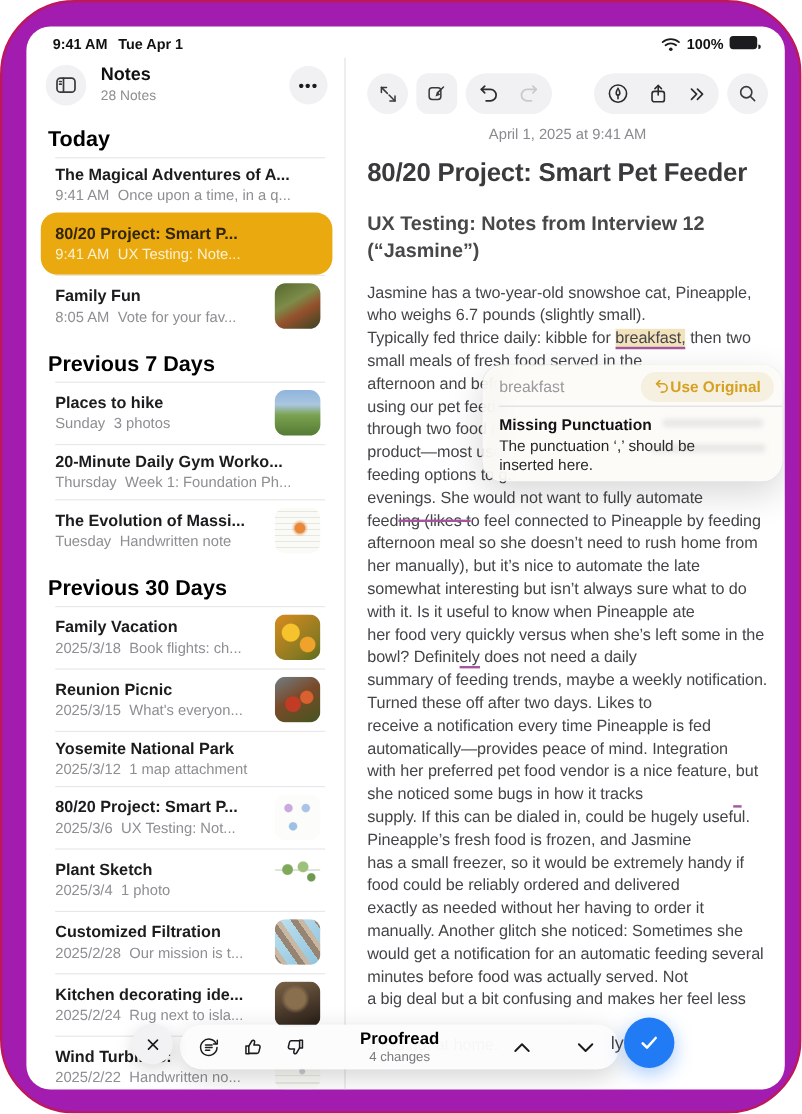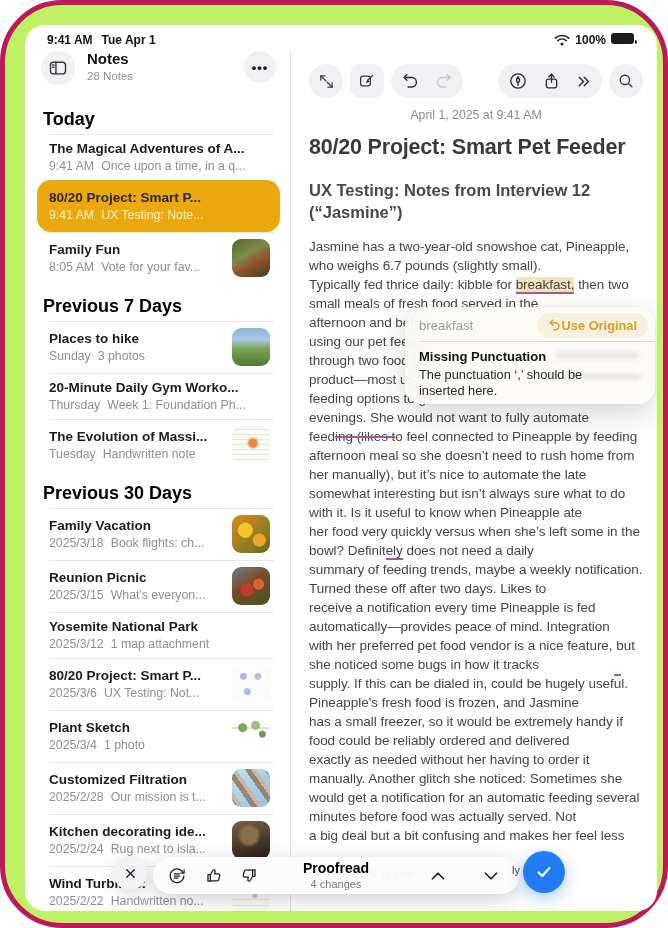--- a/index.html
+++ b/index.html
@@ -1,30 +1,30 @@
 <!DOCTYPE html>
 <html><head>
 <meta charset="utf-8">
 <style>
   html,body{margin:0;padding:0;background:#fff;}
   *{box-sizing:border-box;-webkit-font-smoothing:antialiased;}
   .stage{position:relative;width:668px;height:928px;font-family:"Liberation Sans","DejaVu Sans",sans-serif;overflow:hidden;}
   
-  .device{position:absolute;inset:0;background:#bef264;border-radius:62px;border:5px solid #be185d;}
+  .device{position:absolute;inset:0;background:#a21caf;border-radius:62px;border:2px solid #be185d;}
   .screen{position:absolute;left:20px;top:20px;width:632px;height:886px;background:#fff;border-radius:20px;overflow:hidden;}
   
   .statusbar{position:absolute;left:0;top:0;width:100%;height:26px;display:flex;align-items:center;justify-content:space-between;padding:4px 20px 0 22px;font-size:12px;font-weight:700;color:#111;}
   .sb-left{display:flex;gap:9px;}
   .sb-right{display:flex;align-items:center;gap:5px;font-weight:600;}
   .battery-body{display:inline-block;width:23px;height:11px;background:#1c1c1e;border-radius:3px;}
   .battery-tip{display:inline-block;width:2px;height:4px;background:#1c1c1e;border-radius:0 2px 2px 0;margin-left:1px;}
   
   .vdivider{position:absolute;left:265px;top:26px;bottom:0;width:1px;background:#e3e3e6;}
   .sidebar{position:absolute;left:0;top:26px;width:265px;bottom:0;overflow:hidden;padding:0 10px 0 12px;}
-  .sb-header{display:flex;align-items:flex-start;height:46px;padding:0 4px;}
+  .sb-header{display:flex;align-items:center;height:46px;padding:0 4px;}
   .icon-btn{display:flex;align-items:center;justify-content:center;background:#f1f1f3;border:none;border-radius:50%;cursor:pointer;padding:0;}
   .sb-toggle{width:34px;height:34px;color:#3a3a3c;}
   .sb-titleblock{margin-left:12px;line-height:1.1;}
   .sb-title{font-size:15px;font-weight:700;color:#111;}
   .sb-subtitle{font-size:11.5px;color:#8e8e93;margin-top:2px;}
   .sb-more{width:32px;height:32px;margin-left:auto;color:#1c1c1e;font-size:13px;font-weight:700;letter-spacing:1px;}
   .nl-header{font-size:18px;font-weight:700;color:#000;margin:12px 0 4px 6px;}
   .nl-row{position:relative;display:flex;align-items:center;padding:7px 10px 7px 12px;border-radius:14px;cursor:pointer;}
   .nl-rows .nl-row + .nl-row::before,
   .nl-section .nl-rows::before{content:"";position:absolute;left:12px;right:6px;top:0;height:1px;background:#e8e8ea;}
@@ -58,21 +58,21 @@
   .tb-pill button{background:none;border:none;padding:0;cursor:pointer;display:flex;align-items:center;}
   .note-date{text-align:center;font-size:12.3px;color:#8a8a8f;margin-top:9px;}
   .note-title{font-size:21.5px;font-weight:700;color:#3a3a3c;margin-top:13px;letter-spacing:-.2px;}
   .note-heading{font-size:16.5px;font-weight:700;color:#48484a;margin-top:19px;line-height:22px;max-width:305px;}
   .note-body{margin-top:13px;font-size:13.5px;color:#454549;letter-spacing:-.05px;}
   .bline{height:19px;line-height:19px;white-space:nowrap;}
   .m-hl{background:#f2e3bc;border-bottom:2px solid #a4579f;}
   .m-strike{text-decoration:line-through;text-decoration-color:#a4579f;text-decoration-thickness:1.5px;}
   .m-ul{border-bottom:2px solid #a4579f;}
   .m-ol{border-top:2px solid #a4579f;}
-  .partial-frag{position:absolute;left:487px;top:839px;font-size:11px;color:#454549;z-index:60;}
+  .partial-frag{position:absolute;left:487px;top:839px;font-size:15px;color:#454549;z-index:60;}
   
   .popup{position:absolute;left:380px;top:282px;width:250px;height:97px;border-radius:17px;background:rgba(251,250,247,.84);backdrop-filter:blur(9px);-webkit-backdrop-filter:blur(9px);box-shadow:0 10px 30px rgba(0,0,0,.16),0 0 0 .5px rgba(0,0,0,.05);z-index:40;overflow:hidden;}
   .pp-ghost{position:absolute;background:rgba(90,90,100,.12);filter:blur(2px);border-radius:3px;height:7px;}
   .pp-row1{display:flex;align-items:center;height:34px;padding:2px 7px 0 14px;}
   .pp-original{font-size:13.2px;color:#9a9a9e;}
   .pp-usebtn{margin-left:auto;display:flex;align-items:center;gap:0;background:rgba(210,170,60,.13);border:none;border-radius:14px;padding:5px 11px;cursor:pointer;}
   .pp-uselabel{font-size:12.8px;font-weight:600;color:#d6a021;}
   .pp-div{height:1px;background:#dddde0;margin-left:14px;}
   .pp-issue{padding:7px 14px 0;}
   .pp-ititle{font-size:13px;font-weight:700;color:#131315;}

